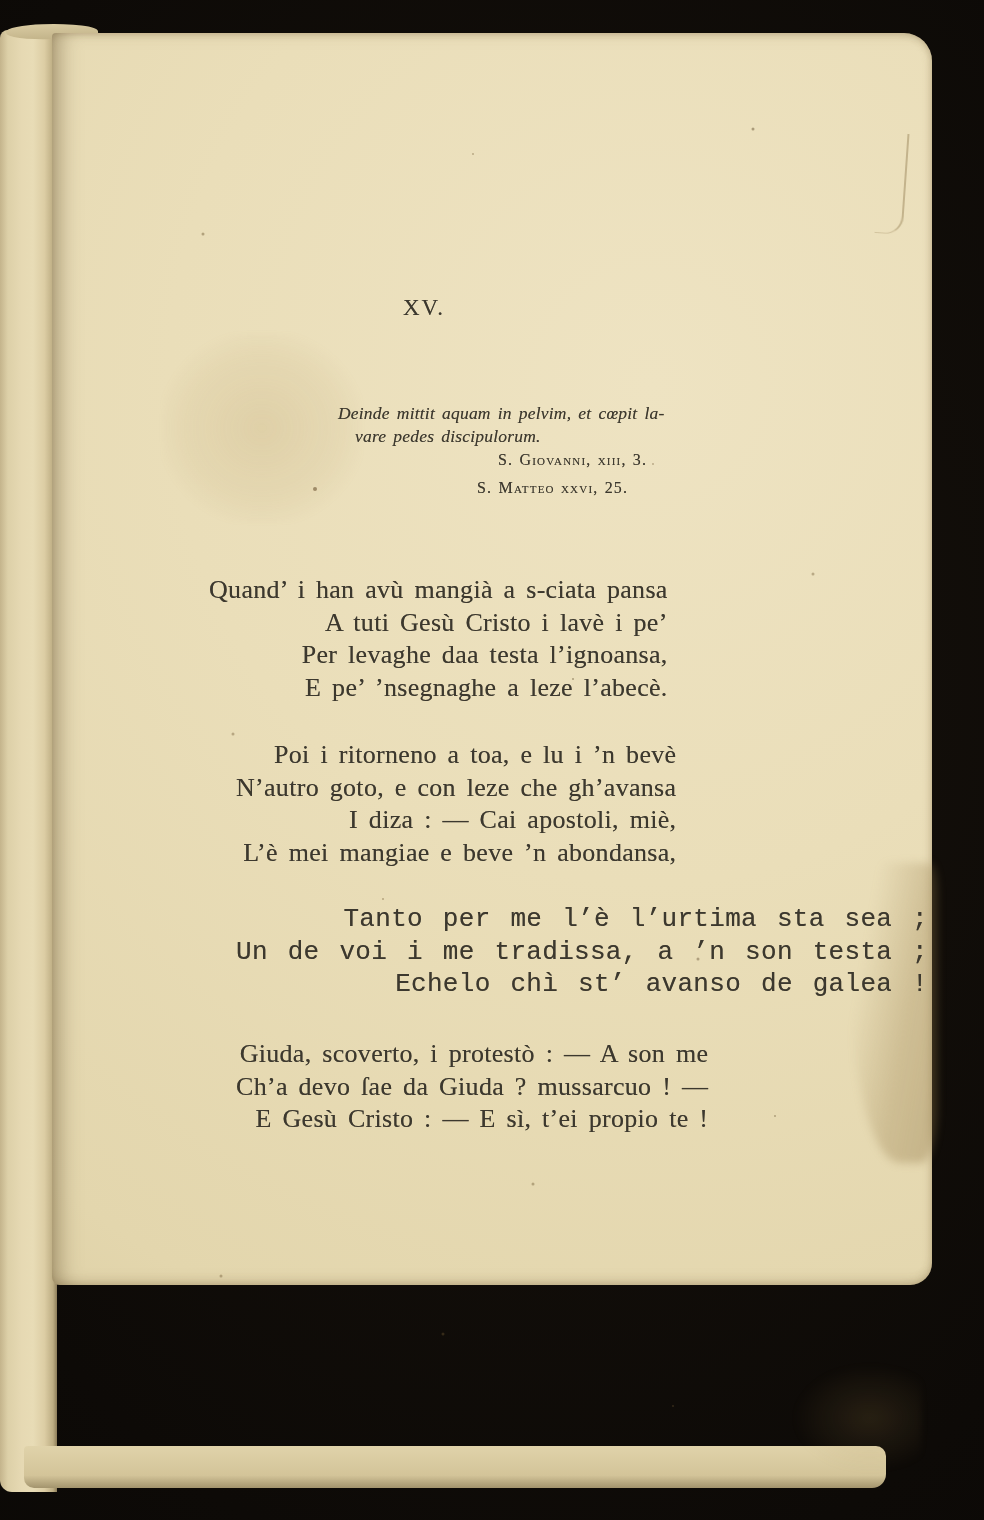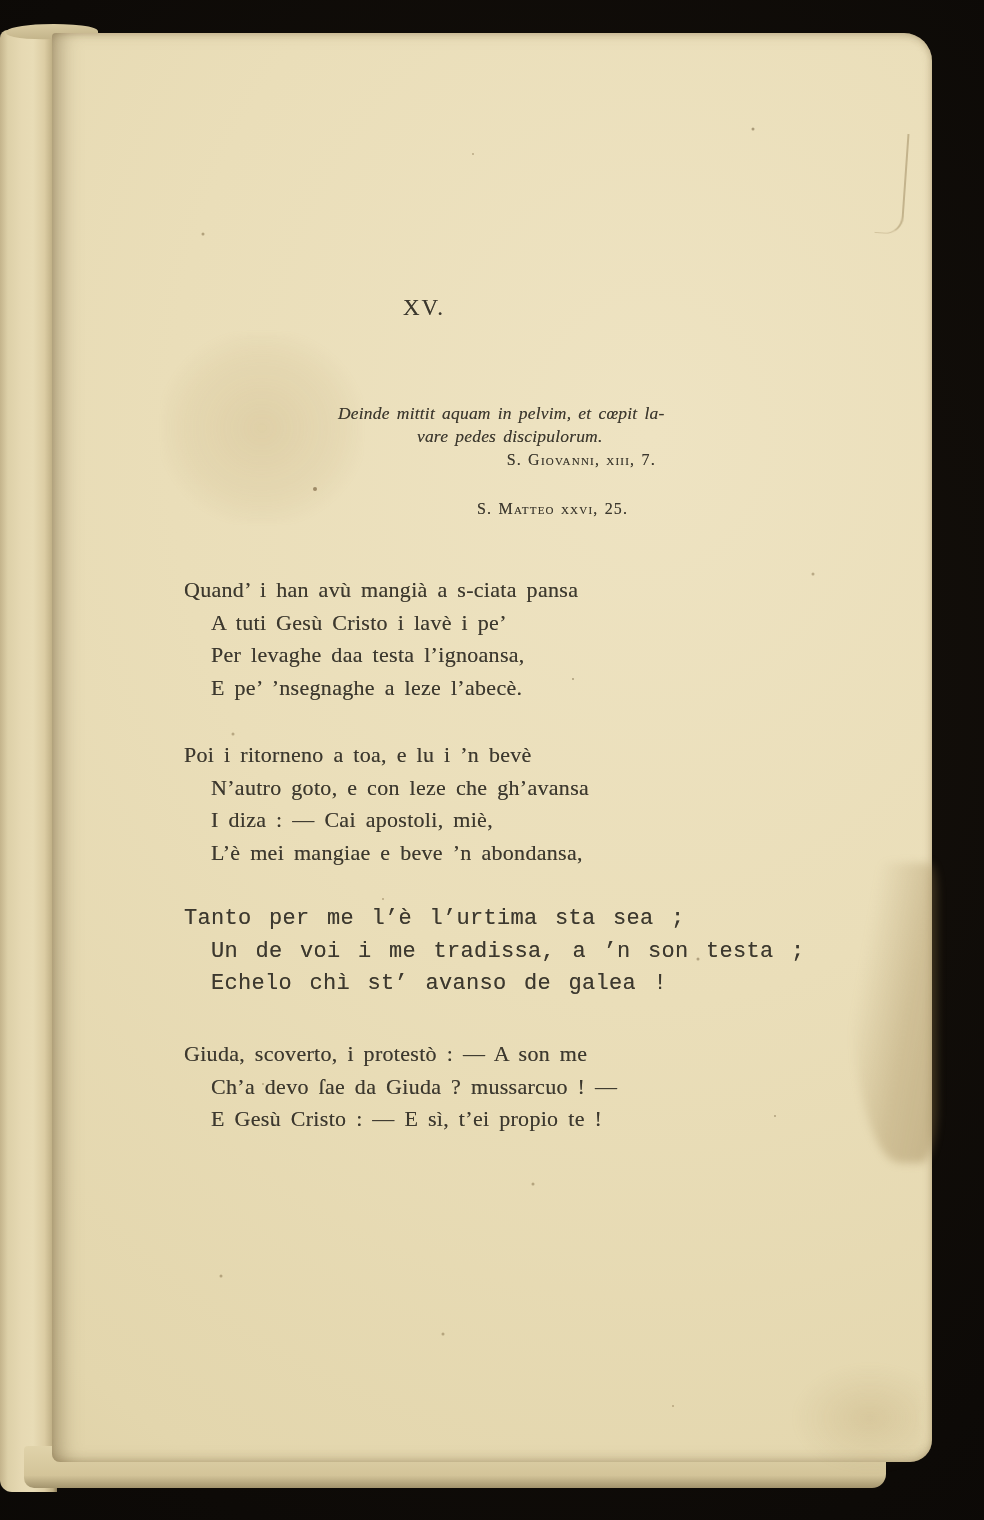--- a/index.html
+++ b/index.html
@@ -41,21 +41,21 @@
     left: 24px; top: 1446px;
     width: 862px; height: 42px;
     background: linear-gradient(180deg, #e0d3aa 0%, #d3c499 70%, #a3946d 100%);
     border-radius: 4px 10px 14px 10px;
   }
 
   
   .book-page {
     position: absolute;
     left: 52px; top: 33px;
-    width: 880px; height: 1429px;
+    width: 880px; height: 1252px;
     background: radial-gradient(ellipse 130% 95% at 68% 28%, #eee3c2 0%, #eadeb9 42%, #e3d6ad 85%, #ddcfa4 100%);
     border-radius: 4px 28px 22px 8px;
     box-shadow:
       inset 16px 0 22px -10px rgba(95, 75, 42, 0.50),
       inset -4px 0 10px -4px rgba(120, 98, 60, 0.35),
       inset 0 -6px 12px -6px rgba(120, 98, 60, 0.30),
       inset 0 5px 9px -5px rgba(120, 98, 60, 0.28);
   }
 
   
@@ -123,44 +123,44 @@
   }
 
   .epigraph {
     position: absolute;
     font-style: italic;
     font-size: 17.5px;
     line-height: 23px;
     word-spacing: 2.5px;
     letter-spacing: 0.2px;
     white-space: nowrap;
-    text-align: center;
   }
   .epigraph-1 { left: 286px; top: 369px; }
   .epigraph-2 { left: 285px; top: 443px; }
   .ep-indent-1 { padding-left: 17px; }
   .ep-indent-2 { padding-left: 20px; }
   .ep-attrib {
     font-style: normal;
     font-variant: small-caps;
     font-size: 16px;
     letter-spacing: 1.2px;
     word-spacing: 1px;
   }
   .ep-attrib-1 { padding-left: 160px; }
-  .ep-attrib-2 { padding-left: 140px; margin-top: 21px; }
+  .ep-attrib-2 { padding-left: 140px; }
 
   .stanza {
     position: absolute;
-    left: 132px;
-    font-size: 22px;
+    left: 157px;
+    font-size: 26px;
     line-height: 32.5px;
     word-spacing: 4px;
     letter-spacing: 0.3px;
     white-space: nowrap;
+    text-align: right;
   }
   .stanza-1 { top: 541px; }
   .stanza-2 { top: 706px; }
   .stanza-3 { top: 870px; font-family: Liberation Mono, monospace; }
   .stanza-4 { top: 1005px; }
   .verse-line.indented { padding-left: 27px; }
 </style>
 </head>
 <body>
 
@@ -176,21 +176,21 @@
     <div class="stain stain-right-edge"></div>
     <div class="stain stain-bottom-right"></div>
     <div class="crease-top-right"></div>
     <div class="specks"></div>
 
     <div class="chapter-heading ink">XV.</div>
 
     <div class="epigraph epigraph-1 ink">
       <div class="ep-line">Deinde mittit aquam in pelvim, et cœpit la-</div>
       <div class="ep-line ep-indent-1">vare pedes discipulorum.</div>
-      <div class="ep-attrib ep-attrib-1">S. Giovanni, xiii, 7.</div>
+      <div class="ep-attrib ep-attrib-1">S. Giovanni, xiii, 3.</div>
     </div>
 
     <div class="epigraph epigraph-2 ink">
       <div class="ep-attrib ep-attrib-2">S. Matteo xxvi, 25.</div>
     </div>
 
     <div class="stanza stanza-1 ink">
       <div class="verse-line">Quand’ i han avù mangià a s-ciata pansa</div>
       <div class="verse-line indented">A tuti Gesù Cristo i lavè i pe’</div>
       <div class="verse-line indented">Per levaghe daa testa l’ignoansa,</div>

